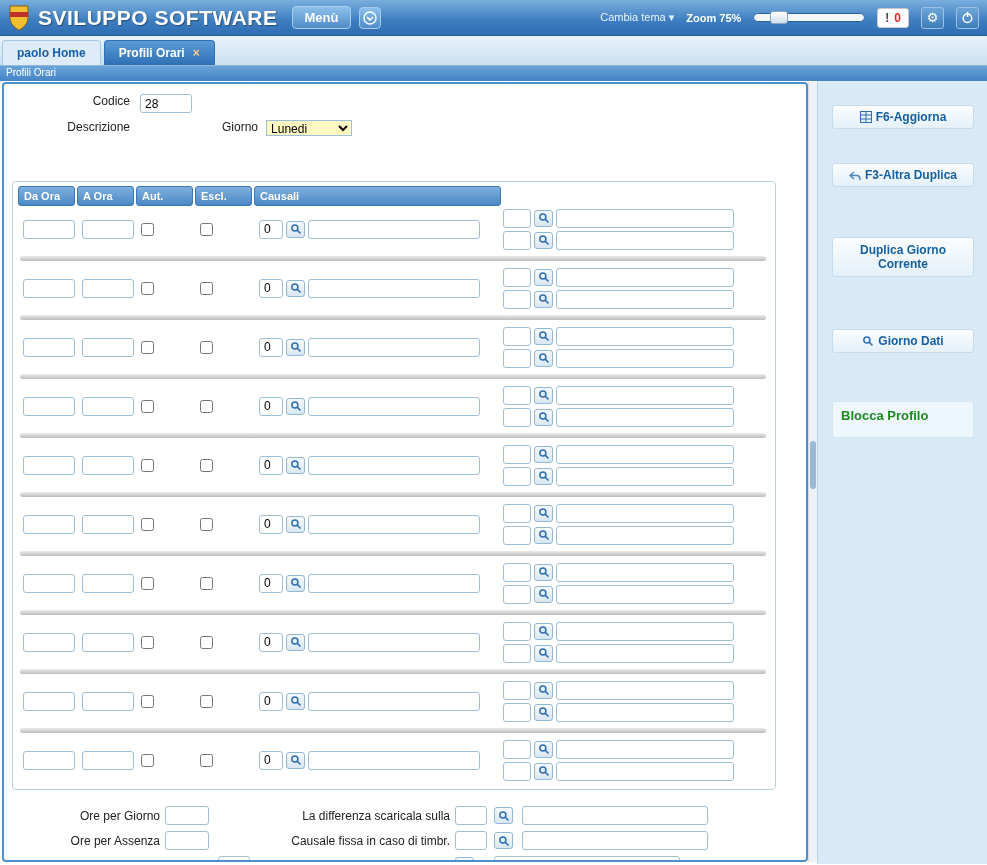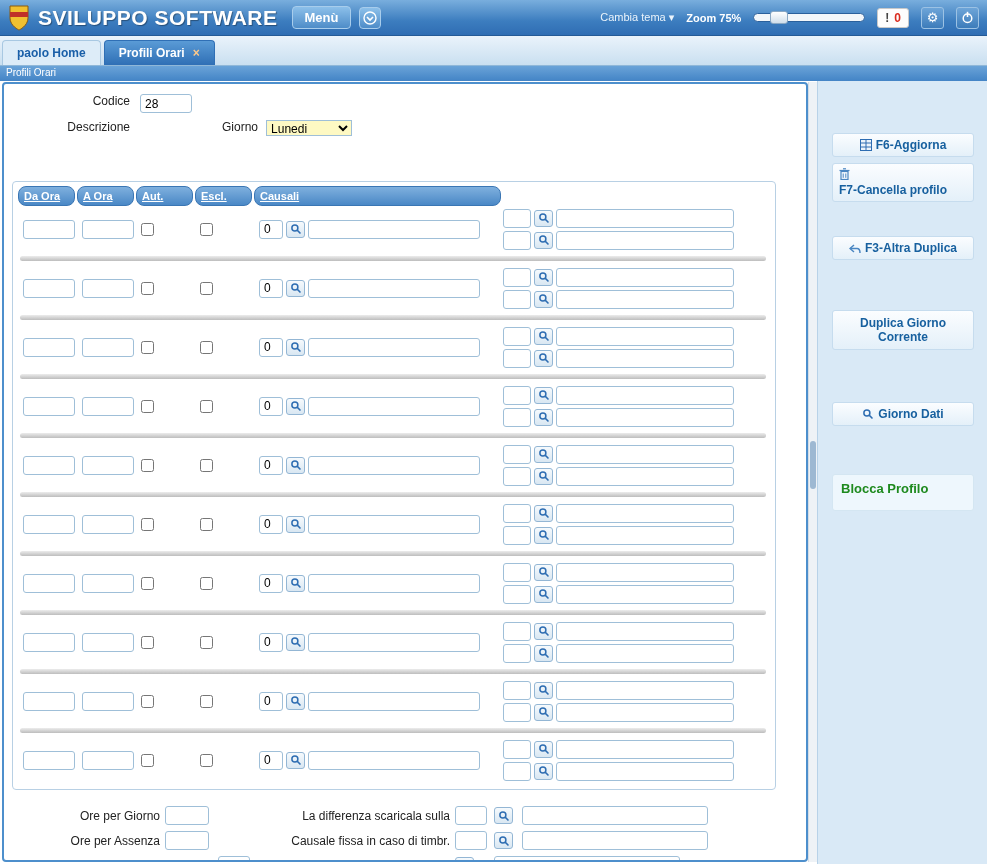--- a/index.html
+++ b/index.html
@@ -43,40 +43,40 @@
     font-size: 10px; padding: 1px 6px; }
 
   
   .main { display: flex; height: 783px; background: #fff; }
   .content-panel { flex: 1; border: 2px solid #4d8fcc; border-radius: 4px;
     margin: 1px 0 2px 2px; background: #fff; padding: 10px 6px 6px 8px; overflow: hidden; }
   .vscroll { width: 9px; background: #eef2f6; border-left: 1px solid #d4dde6;
     position: relative; margin: 1px 0 2px 0; }
   .vscroll-thumb { position: absolute; top: 46%; left: 1px; width: 6px; height: 48px;
     background: #9db8d2; border-radius: 3px; }
-  .sidebar { width: 170px; background: #d9e9f6; border-left: 1px solid #b8d2e8; padding: 52px 12px 0 14px; }
+  .sidebar { width: 170px; background: #d9e9f6; border-left: 1px solid #b8d2e8; padding: 24px 12px 0 14px; }
 
   
   .fr { display: flex; align-items: flex-start; margin-bottom: 7px; }
   .flabel { width: 118px; text-align: right; margin-right: 10px; font-size: 12px; color: #222; }
   input[type=text] { height: 19px; border: 1px solid #9fbfd8; border-radius: 3px;
     font-size: 12px; padding: 1px 4px; font-family: inherit; background: #fff; }
   .w40 { width: 52px; } .w315 { width: 315px; } .w22 { width: 24px; } .w26 { width: 28px; }
   .w44 { width: 44px; } .w30 { width: 32px; }
   .yellow { background: #ffffd2; border: 1px solid #c8cdb4; }
   .giorno-label { margin-left: 82px; margin-right: 8px; font-size: 12px; color: #222; }
   select { height: 16px; width: 86px; font-size: 12px; font-family: inherit;
     border: 1px solid #9fbfd8; background: #fef9c3; }
 
   
   .table-wrap { width: 764px; border: 1px solid #b8d0e4; border-radius: 4px;
     margin-top: 45px; padding: 4px 5px 6px 5px; }
   .grid { display: grid; grid-template-columns: 57px 57px 57px 57px 247px 1fr; column-gap: 2px; }
   .hcell { background: linear-gradient(#7fb0de,#4a88c6); border: 1px solid #3a76b4;
-    border-radius: 8px; color: #fff; font-size: 11px; font-weight: bold; padding: 3px 5px; text-decoration: underline; }
+    border-radius: 3px; color: #fff; font-size: 11px; font-weight: bold; padding: 3px 5px; }
   .trow { align-items: center; min-height: 46px; }
   .cell { display: flex; align-items: center; }
   .cell.pad { padding-left: 5px; }
   .fless { gap: 3px; }
   .fless .yellow { width: 172px; }
   .causali-lines { display: flex; flex-direction: column; gap: 3px; }
   .cline { display: flex; gap: 3px; align-items: center; }
   .cline .yellow { width: 178px; }
   .magbtn { width: 19px; height: 17px; display: flex; align-items: center; justify-content: center;
     background: linear-gradient(#f6fafd,#d9e7f2); border: 1px solid #93b6d4; border-radius: 3px; cursor: pointer; }
@@ -713,30 +713,20 @@
   <div class="sidebar">
     <button class="sbtn">
       <svg class="ic" width="12" height="12" viewBox="0 0 12 12">
         <rect x="0.5" y="0.5" width="11" height="11" fill="#eaf3fb" stroke="#2e6db2"></rect>
         <line x1="0.5" y1="4" x2="11.5" y2="4" stroke="#2e6db2"></line>
         <line x1="0.5" y1="8" x2="11.5" y2="8" stroke="#2e6db2"></line>
         <line x1="6" y1="0.5" x2="6" y2="11.5" stroke="#2e6db2"></line>
       </svg><span>F6-Aggiorna</span>
     </button>
 
-    <button class="sbtn sbtn-f7">
-      <svg width="11" height="12" viewBox="0 0 11 12">
-        <rect x="2" y="3.5" width="7" height="8" fill="none" stroke="#4a86c2" stroke-width="1.2"></rect>
-        <line x1="0.5" y1="2.5" x2="10.5" y2="2.5" stroke="#4a86c2" stroke-width="1.2"></line>
-        <line x1="4" y1="0.8" x2="7" y2="0.8" stroke="#4a86c2" stroke-width="1.2"></line>
-        <line x1="4.2" y1="5.5" x2="4.2" y2="9.8" stroke="#4a86c2"></line>
-        <line x1="6.8" y1="5.5" x2="6.8" y2="9.8" stroke="#4a86c2"></line>
-      </svg>
-      <div>F7-Cancella profilo</div>
-    </button>
 
     <button class="sbtn sbtn-f3">
       <svg class="ic" width="12" height="10" viewBox="0 0 12 10">
         <path d="M5 1 L1 4.5 L5 8" fill="none" stroke="#4a86c2" stroke-width="1.5"></path>
         <path d="M1 4.5 H8 C10.5 4.5 11 6.5 11 9" fill="none" stroke="#4a86c2" stroke-width="1.5"></path>
       </svg><span>F3-Altra Duplica</span>
     </button>
 
     <button class="sbtn sbtn-dup">
       <span>Duplica Giorno Corrente</span>

